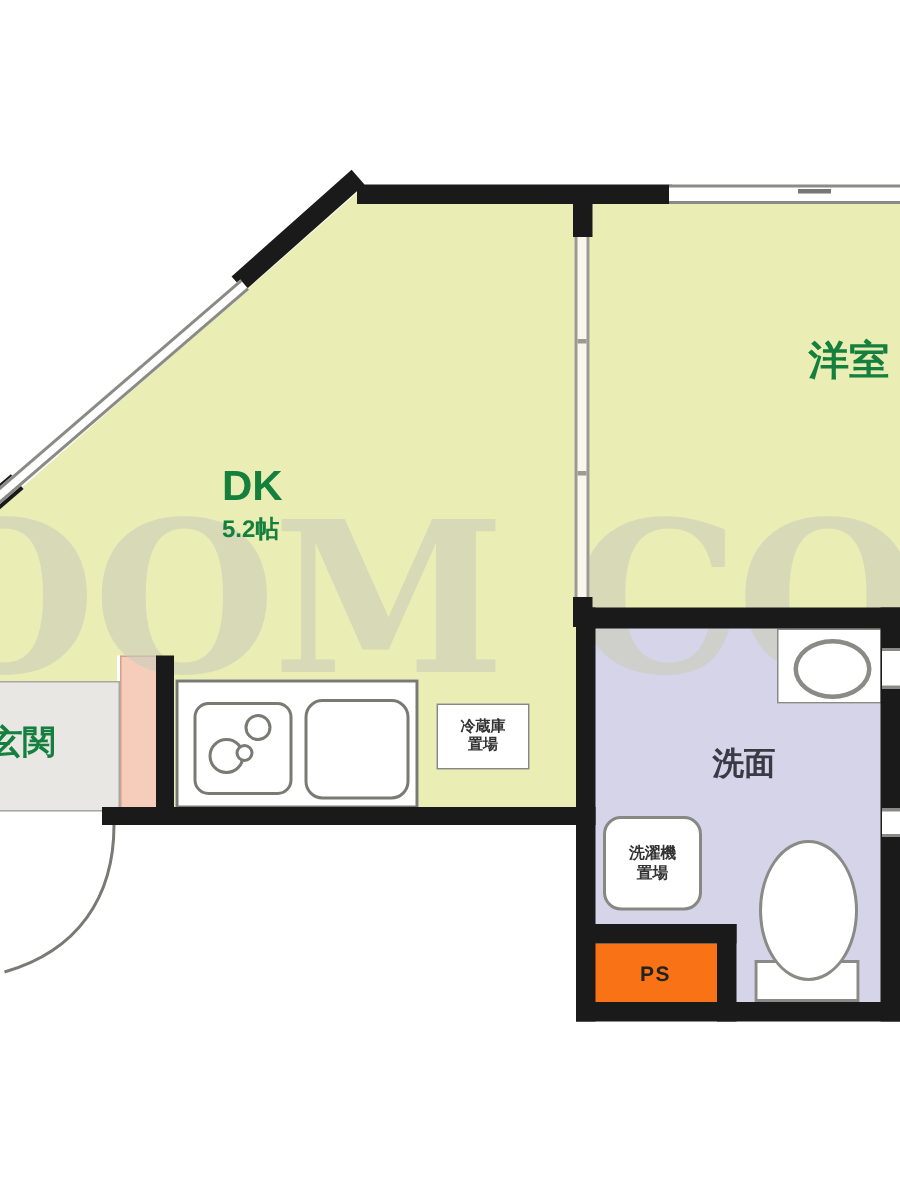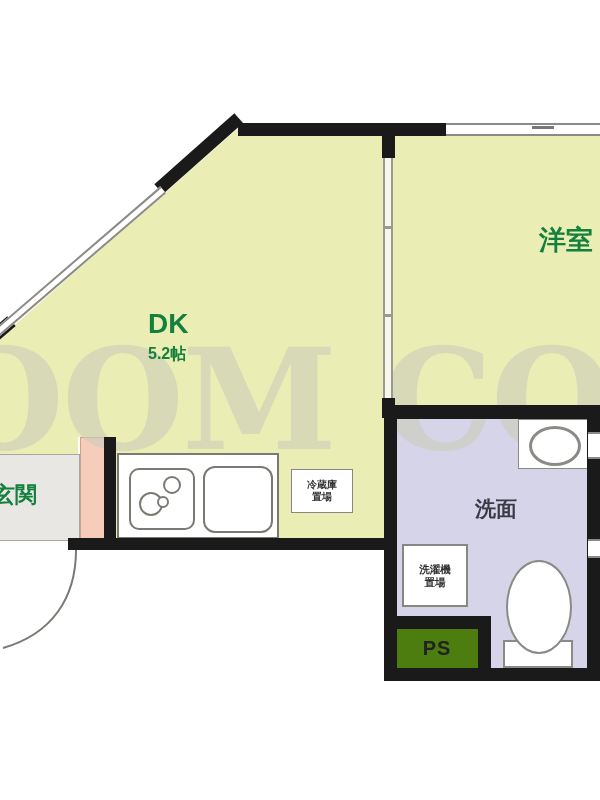--- a/index.html
+++ b/index.html
@@ -60,22 +60,22 @@
   .b1{left:8px;top:22px;width:20px;height:20px;}
   .b2{left:32px;top:6px;width:14px;height:14px;}
   .b3{left:26px;top:26px;width:8px;height:8px;}
   .ksink{position:absolute;left:84px;top:11px;width:66px;height:63px;border:2px solid #7a7a74;border-radius:12px;}
 
   
   .sbox{position:absolute;background:#fff;border:2px solid #888882;z-index:4;box-sizing:border-box;
     display:flex;flex-direction:column;align-items:center;justify-content:center;
     color:#333;font-weight:bold;text-align:center;}
   .fridge{left:291px;top:469px;width:62px;height:44px;font-size:10px;line-height:12px;border-width:1px;}
-  .washer{left:402px;top:544px;width:66px;height:63px;font-size:10.5px;line-height:13px;}
-  .psbox{left:396px;top:629px;width:82px;height:39px;background:#4d7c0f;border:none;font-size:20px;
+  .washer{left:402px;top:544px;width:66px;height:63px;font-size:10.5px;line-height:13px;border-radius:12px;}
+  .psbox{left:396px;top:629px;width:82px;height:39px;background:#f97316;border:none;font-size:14px;
          letter-spacing:1px;color:#222;}
 
   
   .basin-box{position:absolute;left:518px;top:419px;width:70px;height:50px;background:#fff;
              border:1px solid #8a8a86;z-index:4;box-sizing:border-box;}
   .basin{position:absolute;left:10px;top:6px;width:46px;height:34px;border:3px solid #8a8a86;
          border-radius:50%;background:#fff;}
   .toilet-tank{position:absolute;left:503px;top:640px;width:70px;height:28px;background:#fff;
                border:2px solid #8a8a86;z-index:4;box-sizing:border-box;}
   .toilet-bowl{position:absolute;left:506px;top:560px;width:62px;height:90px;background:#fff;

